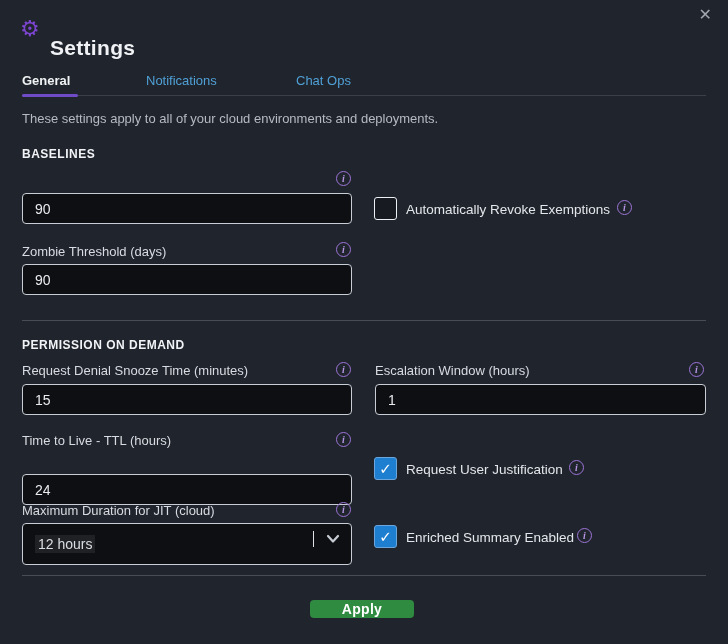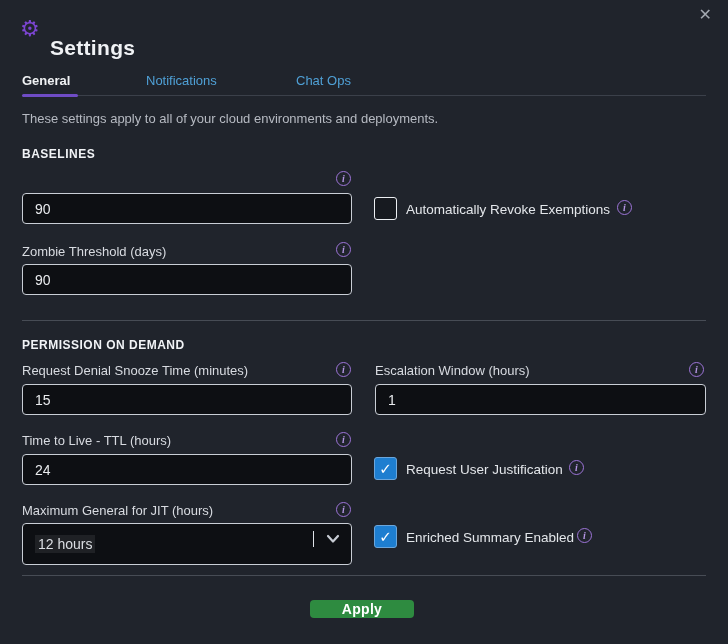--- a/index.html
+++ b/index.html
@@ -116,27 +116,27 @@
   <div class="field-label" style="left:22px; top:363px;">Request Denial Snooze Time (minutes)</div>
   <span class="info" style="left:336px; top:362px;">i</span>
   <input class="tin" style="left: 22px; top: 384px;" value="15">
 
   <div class="field-label" style="left:375px; top:363px;">Escalation Window (hours)</div>
   <span class="info" style="left:689px; top:362px;">i</span>
   <input class="tin" style="left: 375px; top: 384px; width: 331px;" value="1">
 
   <div class="field-label" style="left:22px; top:433px;">Time to Live - TTL (hours)</div>
   <span class="info" style="left:336px; top:432px;">i</span>
-  <input class="tin" style="left: 22px; top: 454px;" value="24">
+  <input class="tin" style="left: 22px; top: 474px;" value="24">
 
   <div class="cb" style="left:374px; top:457px;" data-checked="true"></div>
   <div class="cb-label" style="left:406px; top:462px;">Request User Justification</div>
   <span class="info" style="left:569px; top:460px;">i</span>
 
-  <div class="field-label" style="left:22px; top:503px;">Maximum General for JIT (hours)</div>
+  <div class="field-label" style="left:22px; top:503px;">Maximum Duration for JIT (cloud)</div>
   <span class="info" style="left:336px; top:502px;">i</span>
 
   <div class="select">
     <span class="val">12 hours</span>
     <span class="caret-sep"></span>
     <svg class="chev" width="14" height="10" viewBox="0 0 14 10">
       <polyline points="2,2 7,7.5 12,2" fill="none" stroke="#c7ccd4" stroke-width="2.2" stroke-linecap="round" stroke-linejoin="round"></polyline>
     </svg>
   </div>
 

